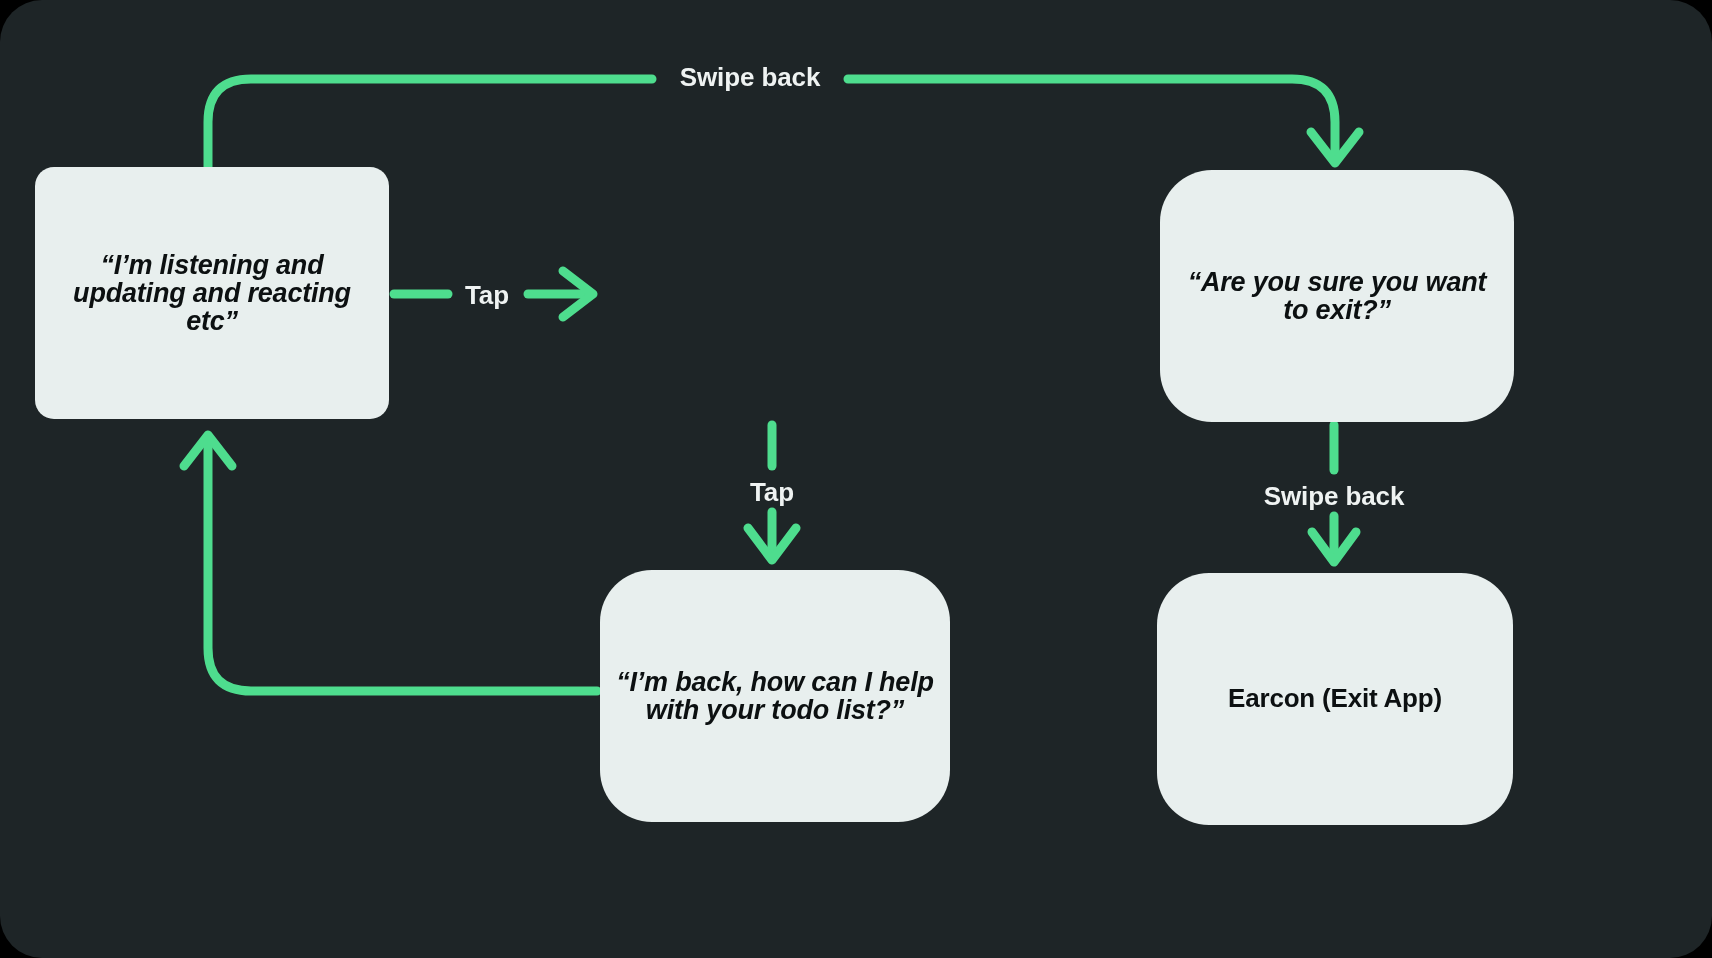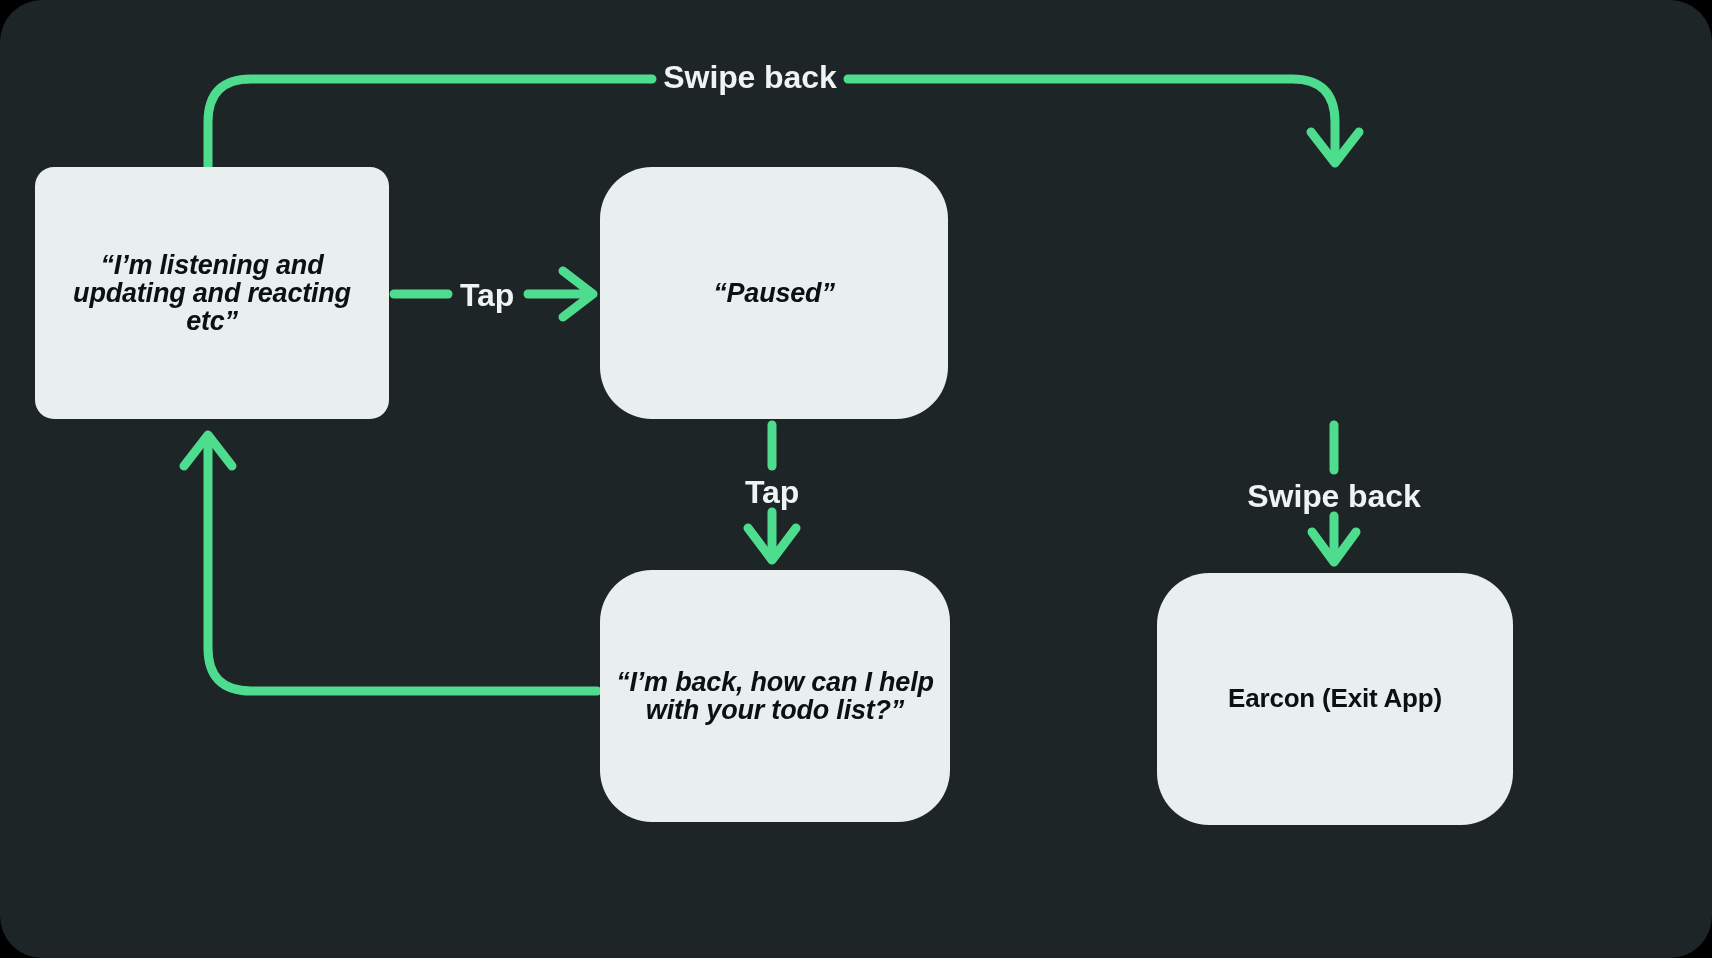--- a/index.html
+++ b/index.html
@@ -52,21 +52,21 @@
   }
   .node-label.plain {
     font-style: normal;
     font-size: 26px;
   }
   .edge-label {
     position: absolute;
     color: #EFF3F2;
     font-family: "Liberation Sans", sans-serif;
     font-weight: bold;
-    font-size: 32px;
+    font-size: 26px;
     letter-spacing: -0.1px;
     white-space: nowrap;
     transform: translate(-50%, -50%);
     text-align: center;
   }
 
   
   #node-listening { left: 35px;   top: 167px; width: 354px; height: 252px; border-radius: 19px; }
   #node-paused    { left: 600px;  top: 167px; width: 348px; height: 252px; }
   #node-confirm   { left: 1160px; top: 170px; width: 354px; height: 252px; }
@@ -105,24 +105,24 @@
       <path d="M 1334 425 L 1334 470"></path>
       <path d="M 1334 516 L 1334 552"></path>
       <polyline points="1312,532 1334,562 1356,532"></polyline>
     </g>
   </svg>
 
   <div class="node" id="node-listening">
     <div class="node-label">“I’m listening and updating and reacting etc”</div>
   </div>
 
-  <div class="node" id="node-paused">
-    <div class="node-label">“Paused”</div>
+
+  <div class="node" id="node-confirm">
+    <div class="node-label">“Are you sure you want to exit?”</div>
   </div>
-
 
   <div class="node" id="node-back">
     <div class="node-label">“I’m back, how can I help with your todo list?”</div>
   </div>
 
   <div class="node" id="node-earcon">
     <div class="node-label plain">Earcon (Exit App)</div>
   </div>
 
   <div class="edge-label" id="label-swipe-back-top">Swipe back</div>

